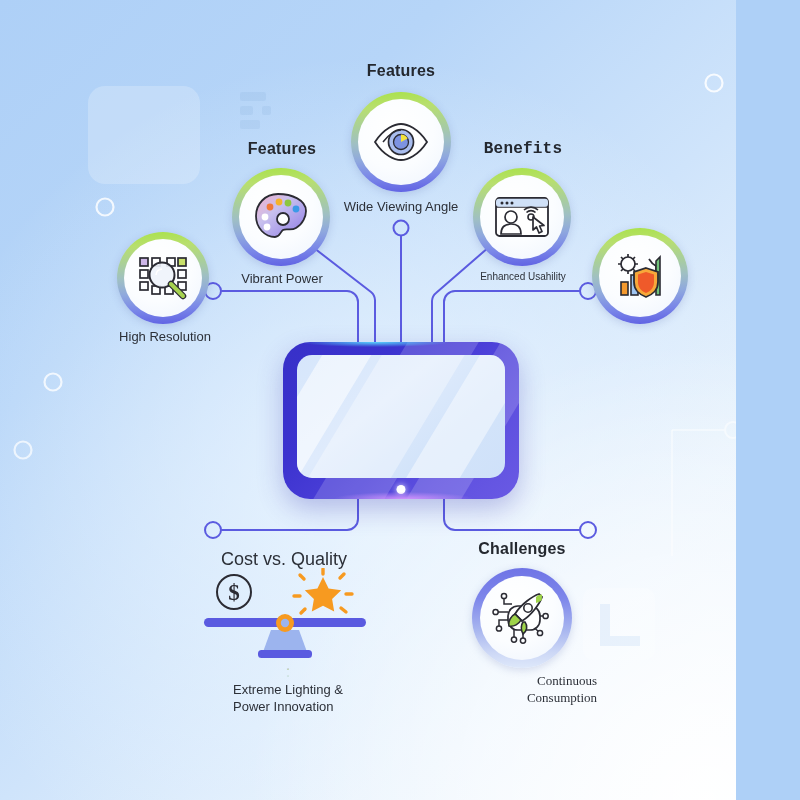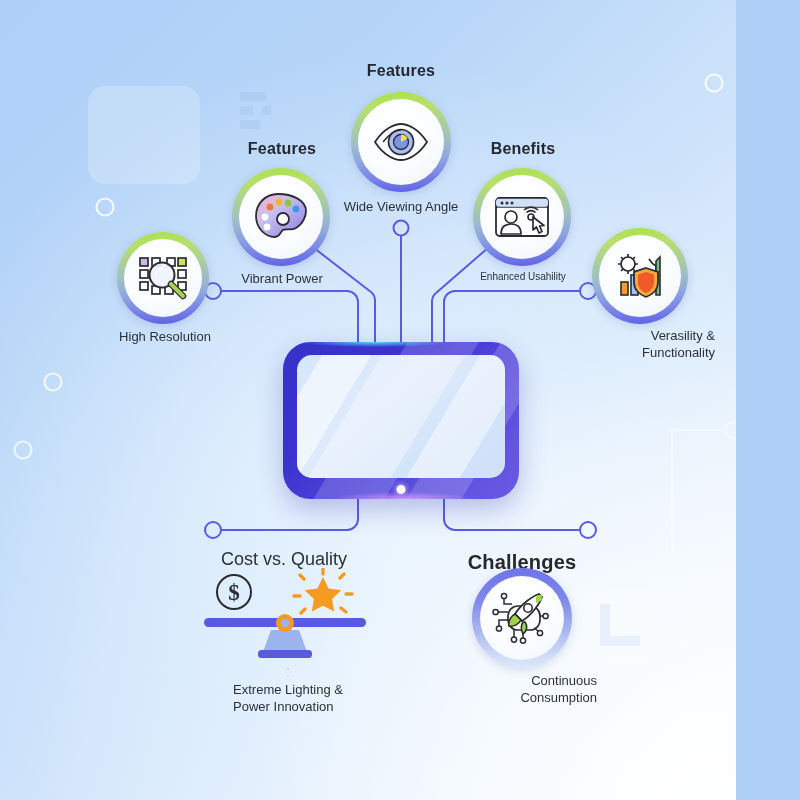--- a/index.html
+++ b/index.html
@@ -251,21 +251,21 @@
           <path d="M20 22 a6 6 0 0 1 6 -6" stroke="#ffffff" stroke-width="1.6" fill="none"></path>
           <path d="M35 31 L47 43" stroke="#2b2b33" stroke-width="6.5" stroke-linecap="round"></path>
           <path d="M35 31 L47 43" stroke="#a6d24f" stroke-width="4" stroke-linecap="round"></path>
         </svg>
       </div>
     </div>
     <div class="lab" style="top:96px;font-size:13px;">High Resolution</div>
   </div>
 
   <div class="node" style="left:473px;top:140px;width:100px;height:152px;">
-    <div class="cat" style="top:0;font-size:16px;">Benefits</div>
+    <div class="cat" style="top:0;font-size:16px;font-family:Liberation Mono, monospace;">Benefits</div>
     <div class="ring" style="left:0;top:28px;width:98px;height:98px;">
       <div class="disc" style="left:7px;top:7px;width:84px;height:84px;">
         <svg width="58" height="48" viewBox="0 0 58 48">
           <rect x="3" y="5" width="52" height="38" rx="3.5" fill="#ffffff" stroke="#2b2b33" stroke-width="1.8"></rect>
           <path d="M3 14 H55" stroke="#2b2b33" stroke-width="1.6"></path>
           <rect x="3" y="5.8" width="52" height="8" rx="3" fill="#cfe0f7"></rect>
           <circle cx="9" cy="10" r="1.5" fill="#2b2b33"></circle>
           <circle cx="14" cy="10" r="1.5" fill="#2b2b33"></circle>
           <circle cx="19" cy="10" r="1.5" fill="#2b2b33"></circle>
           <circle cx="18" cy="24" r="6" fill="none" stroke="#2b2b33" stroke-width="1.7"></circle>
@@ -292,24 +292,20 @@
           </g>
           <path d="M37 8 C40 13 44 15 44 15 L44 23" stroke="#2b2b33" stroke-width="1.7" fill="none"></path>
           <path d="M44 10 L48 6 L48 44 L44 44 Z" fill="#6fc27a" stroke="#2b2b33" stroke-width="1.6"></path>
           <rect x="9" y="31" width="7" height="13" fill="#f59a2e" stroke="#2b2b33" stroke-width="1.6"></rect>
           <rect x="19" y="24" width="7" height="20" fill="#9fc4f0" stroke="#2b2b33" stroke-width="1.6"></rect>
           <path d="M34 17 L46 21 L46 31 C46 39 40 44 34 46 C28 44 22 39 22 31 L22 21 Z" fill="#f7a83a" stroke="#2b2b33" stroke-width="1.8"></path>
           <path d="M34 21 L42 23.6 L42 31 C42 37 38 40.6 34 42 C30 40.6 26 37 26 31 L26 23.6 Z" fill="#ef5a2a"></path>
         </svg>
       </div>
     </div>
-    <div class="lab two" style="top:99px;font-size:13px;">
-      <span>Verasility &amp;</span><br>
-      <span>Functionality</span>
-    </div>
   </div>
 
   <div class="node" style="left:196px;top:548px;width:180px;height:120px;">
     <div class="lab" style="top:0;font-size:18px;left:88px;">Cost vs. Quality</div>
     <svg id="scale" style="left:4px;top:20px;" width="170" height="92" viewBox="0 0 170 92">
 
       <circle cx="34" cy="24" r="17" fill="none" stroke="#2b2b33" stroke-width="2"></circle>
       <text x="34" y="32" text-anchor="middle" font-family="Liberation Serif, serif" font-size="23" font-weight="bold" fill="#2b2b33">$</text>
 
       <g stroke="#f79a20" stroke-width="3.4" stroke-linecap="round">
@@ -344,21 +340,21 @@
       <path d="M8 4 V24" stroke="#4f8f3a" stroke-width="2.6" stroke-linecap="round"></path>
       <path d="M2.5 19 L8 27 L13.5 19" fill="none" stroke="#4f8f3a" stroke-width="2.6" stroke-linecap="round" stroke-linejoin="round"></path>
     </svg>
     <div class="txt" style="font-size:13px;">
       <span>Extreme Lighting &amp;</span><br>
       <span>Power Innovation</span>
     </div>
   </div>
 
   <div class="node" style="left:472px;top:540px;width:100px;height:150px;">
-    <div class="cat" style="top:11px;font-size:20px;">Challenges</div>
+    <div class="cat" style="top:0;font-size:16px;">Challenges</div>
     <div class="ring solid" style="left:0;top:28px;width:100px;height:100px;">
       <div class="disc" style="left:8px;top:8px;width:84px;height:84px;">
         <svg width="60" height="56" viewBox="0 0 60 56">
           <g fill="none" stroke="#2b2b33" stroke-width="1.5">
             <path d="M20 14 h-8 v-6"></path>
               <circle cx="12" cy="6" r="2.6"></circle>
             <path d="M16 22 h-10"></path>
               <circle cx="3.6" cy="22" r="2.6"></circle>
             <path d="M16 30 h-9 v6"></path>
               <circle cx="7" cy="38.5" r="2.6"></circle>
@@ -373,19 +369,19 @@
           </g>
           <path d="M16 26 a10 10 0 0 1 10 -10 h12 a10 10 0 0 1 10 10 v4 a10 10 0 0 1 -10 10 h-12 a10 10 0 0 1 -10 -10 Z" fill="#ffffff" stroke="#2b2b33" stroke-width="1.7"></path>
           <path d="M47 4 C41 6 29 14 23 24 L30 31 C40 25 48 13 50 7 Z" fill="#ffffff" stroke="#2b2b33" stroke-width="1.8"></path>
           <path d="M44 7 C46 5 48 4.6 50 4.5 L49.8 10 C48 11.6 46 12.6 44 13 Z" fill="#9fd44a"></path>
           <path d="M23 24 C19 26 16 31 17 36 C22 37 27 34 29 30 Z" fill="#9fd44a" stroke="#2b2b33" stroke-width="1.6"></path>
           <path d="M33 32 C36 36 35 41 31 44 C29 40 29 35 31 32 Z" fill="#9fd44a" stroke="#2b2b33" stroke-width="1.6"></path>
           <circle cx="36" cy="18" r="4.2" fill="#ffffff" stroke="#2b2b33" stroke-width="1.6"></circle>
         </svg>
       </div>
     </div>
-    <div class="lab two" style="top:132px;font-size:13px;">
+    <div class="lab two" style="top:132px;font-size:13px;font-family:Liberation Serif, serif;">
       <span>Continuous</span><br>
       <span>Consumption</span>
     </div>
   </div>
 
 </div>
 
 </body></html>

